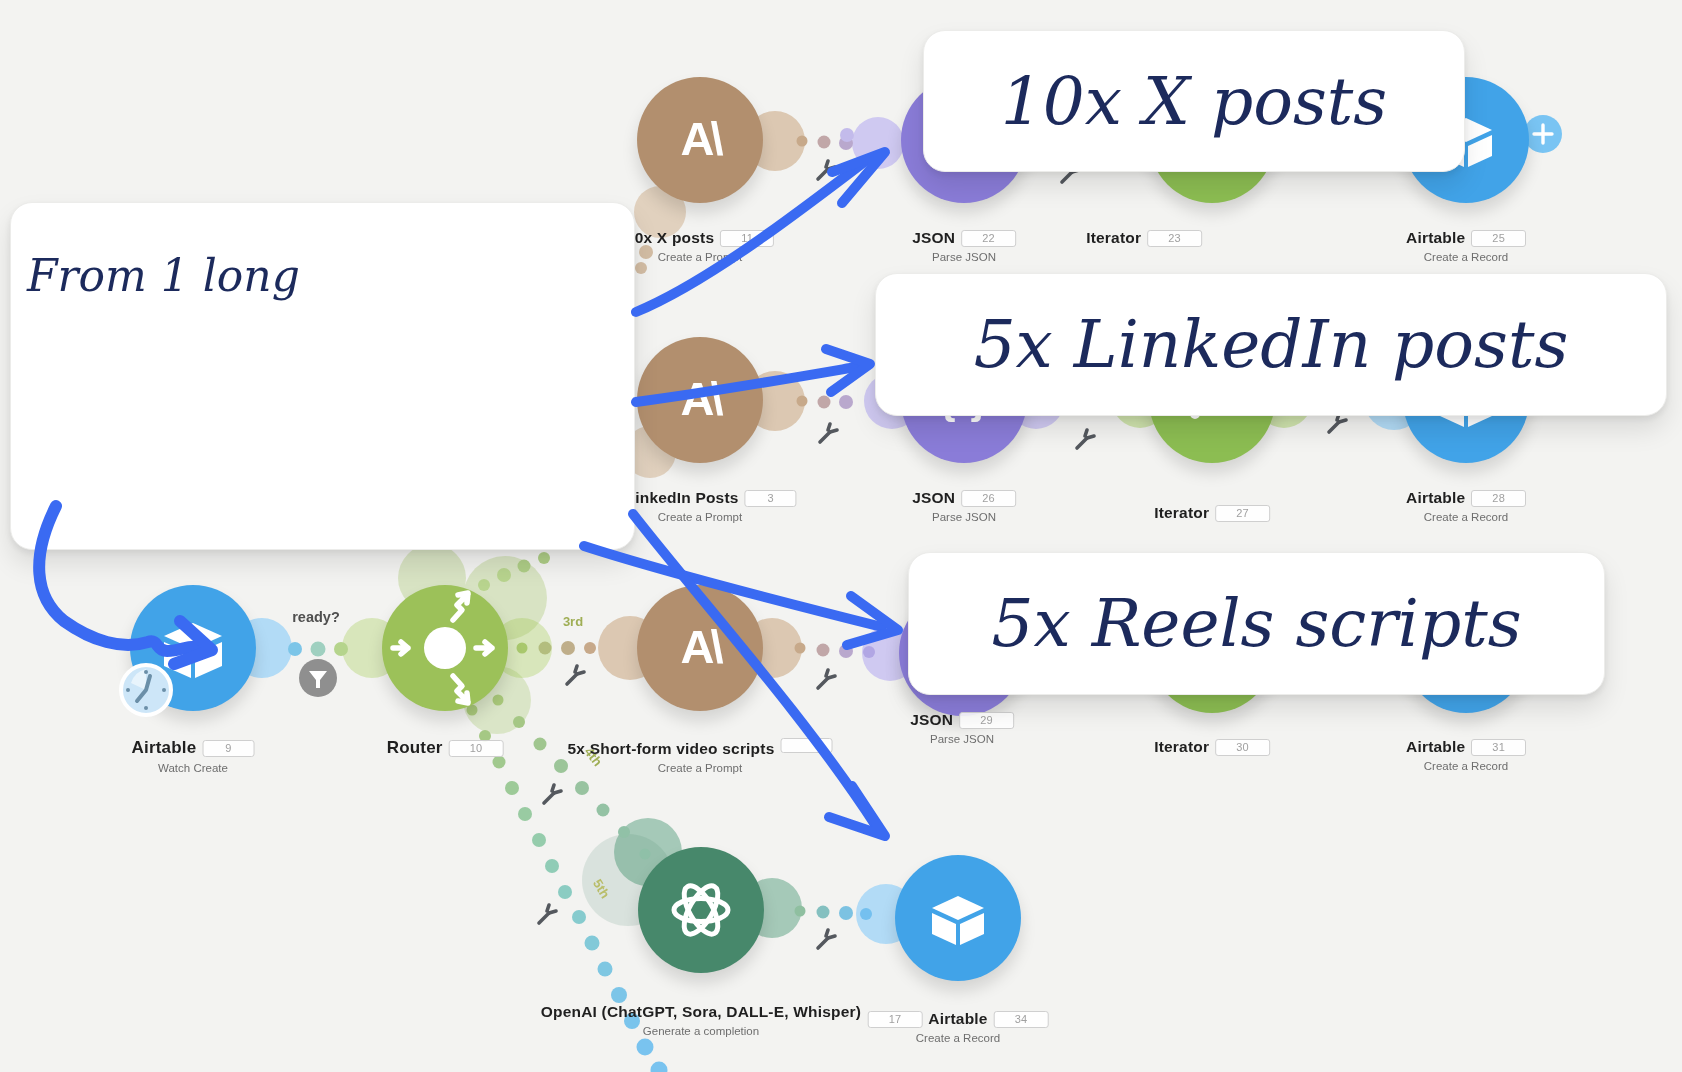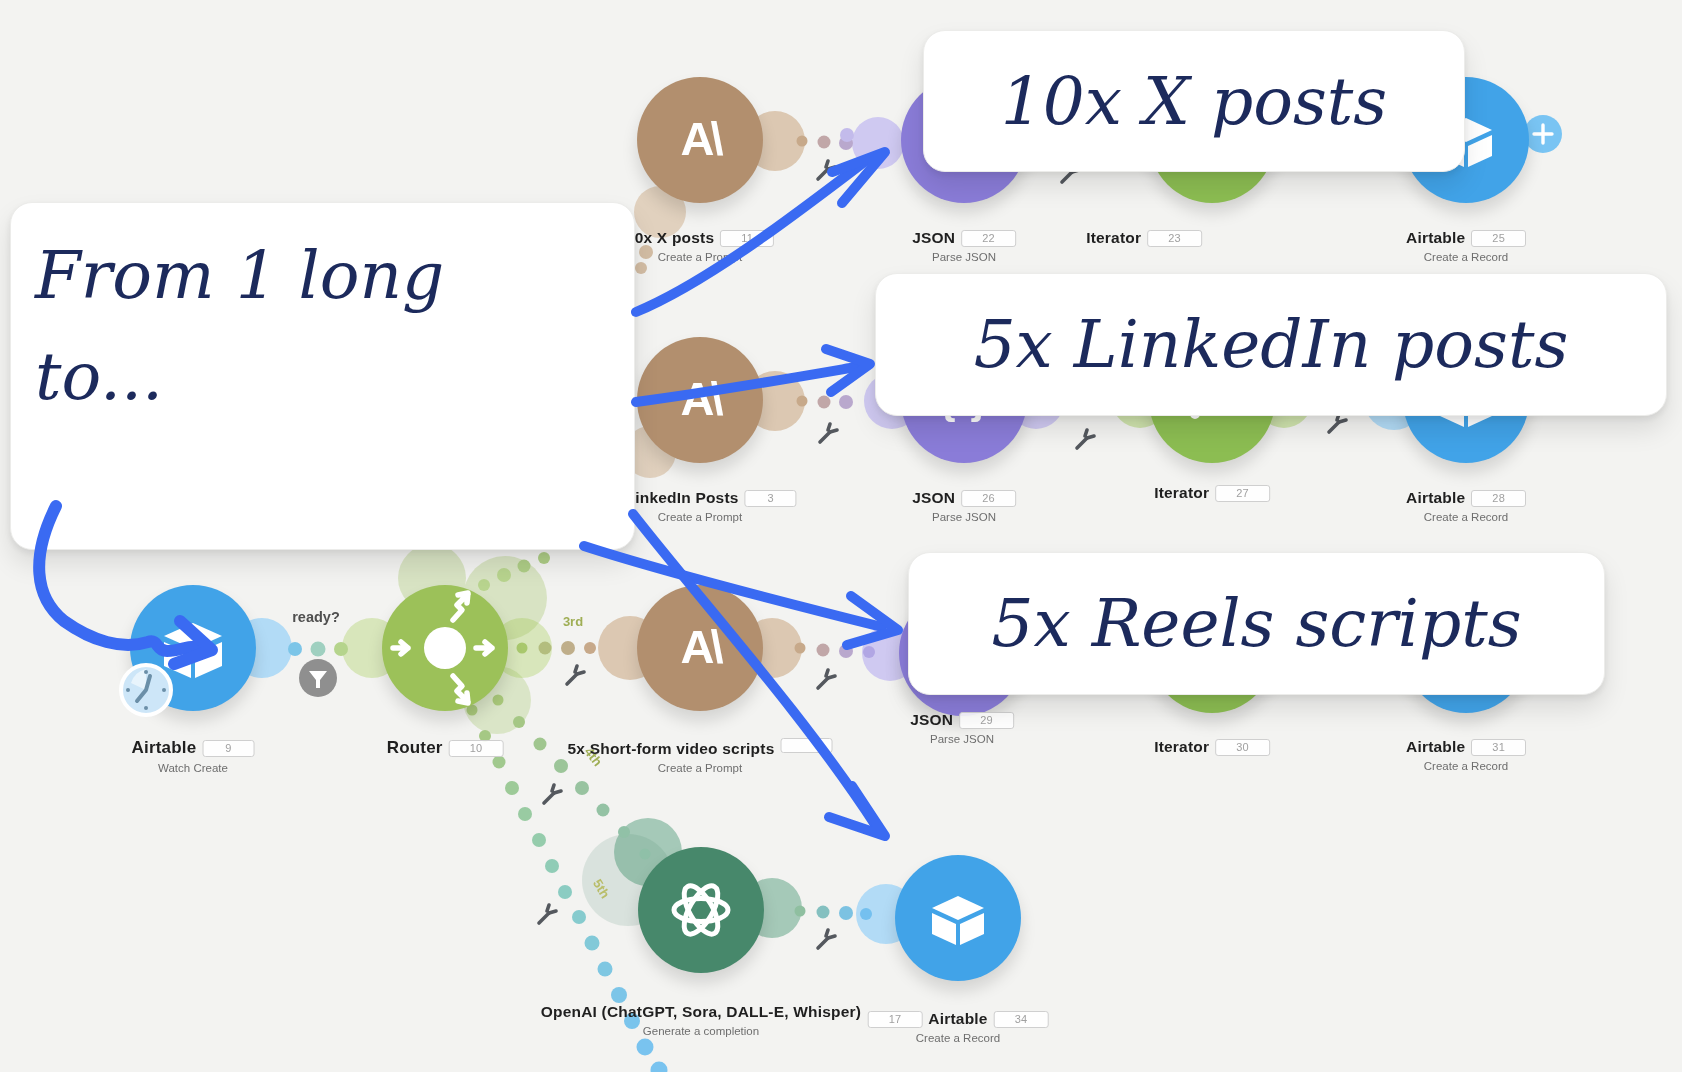--- a/index.html
+++ b/index.html
@@ -32,21 +32,21 @@
   .badge.left{margin-left:0;margin-right:6px;margin-top:8px;}
   .msub{font-size:11.5px;color:#6e6e6e;margin-top:4px;}
   
   .callout{position:absolute;z-index:4;background:#fff;border:1px solid #ececea;
     border-radius:22px;box-shadow:0 3px 6px rgba(0,0,0,.07),0 14px 26px rgba(0,0,0,.10);
     color:#1c2a5c;font-family:"DejaVu Serif","Liberation Serif",serif;font-style:italic;
     display:flex;align-items:center;justify-content:center;}
   #co-main{left:10px;top:202px;width:625px;height:348px;
     flex-direction:column;align-items:flex-start;justify-content:flex-start;
     padding-left:0;box-sizing:border-box;}
-  #co-main .co-line{font-size:66px;line-height:101px;margin-left:24px;}
+  #co-main .co-line{font-size:44px;line-height:101px;margin-left:16px;}
   #co-main .co-line:first-child{margin-top:22px;}
   .co-text{font-size:66px;}
   #co-xposts{left:923px;top:30px;width:540px;height:140px;}
   #co-linkedin{left:875px;top:273px;width:790px;height:141px;}
   #co-reels{left:908px;top:552px;width:695px;height:141px;}
   #co-ig{left:885px;top:800px;width:660px;height:147px;}
   
   .clockwrap{position:absolute;left:117px;top:661px;width:58px;height:58px;z-index:3;}
 </style>
 </head>
@@ -311,21 +311,21 @@
   </div>
 
   <div class="mlabel" style="left:700px;top:489px">
     <div class="mname"><span>5x LinkedIn Posts</span><span class="badge">3</span></div>
     <div class="msub">Create a Prompt</div>
   </div>
   <div class="mlabel" style="left:964px;top:489px">
     <div class="mname"><span>JSON</span><span class="badge">26</span></div>
     <div class="msub">Parse JSON</div>
   </div>
-  <div class="mlabel" style="left:1212px;top:484px">
+  <div class="mlabel" style="left:1212px;top:504px">
     <div class="mname"><span>Iterator</span><span class="badge">27</span></div>
   </div>
   <div class="mlabel" style="left:1466px;top:489px">
     <div class="mname"><span>Airtable</span><span class="badge">28</span></div>
     <div class="msub">Create a Record</div>
   </div>
 
   <div class="mlabel" style="left:193px;top:738px">
     <div class="mname" style="font-size:17px"><span>Airtable</span><span class="badge">9</span></div>
     <div class="msub">Watch Create</div>
@@ -353,21 +353,20 @@
     <div class="mname"><span>OpenAI (ChatGPT, Sora, DALL-E, Whisper)</span></div>
     <div class="msub">Generate a completion</div>
   </div>
   <div class="mlabel" style="left:958px;top:1003px">
     <div class="mname"><span class="badge left">17</span><span>Airtable</span><span class="badge">34</span></div>
     <div class="msub">Create a Record</div>
   </div>
 
   <div class="callout" id="co-main">
     <div class="co-line">From 1 long</div>
-    <div class="co-line">to...</div>
   </div>
   <div class="callout" id="co-xposts">
     <span class="co-text">10x X posts</span>
   </div>
   <div class="callout" id="co-linkedin">
     <span class="co-text">5x LinkedIn posts</span>
   </div>
   <div class="callout" id="co-reels">
     <span class="co-text">5x Reels scripts</span>
   </div>

